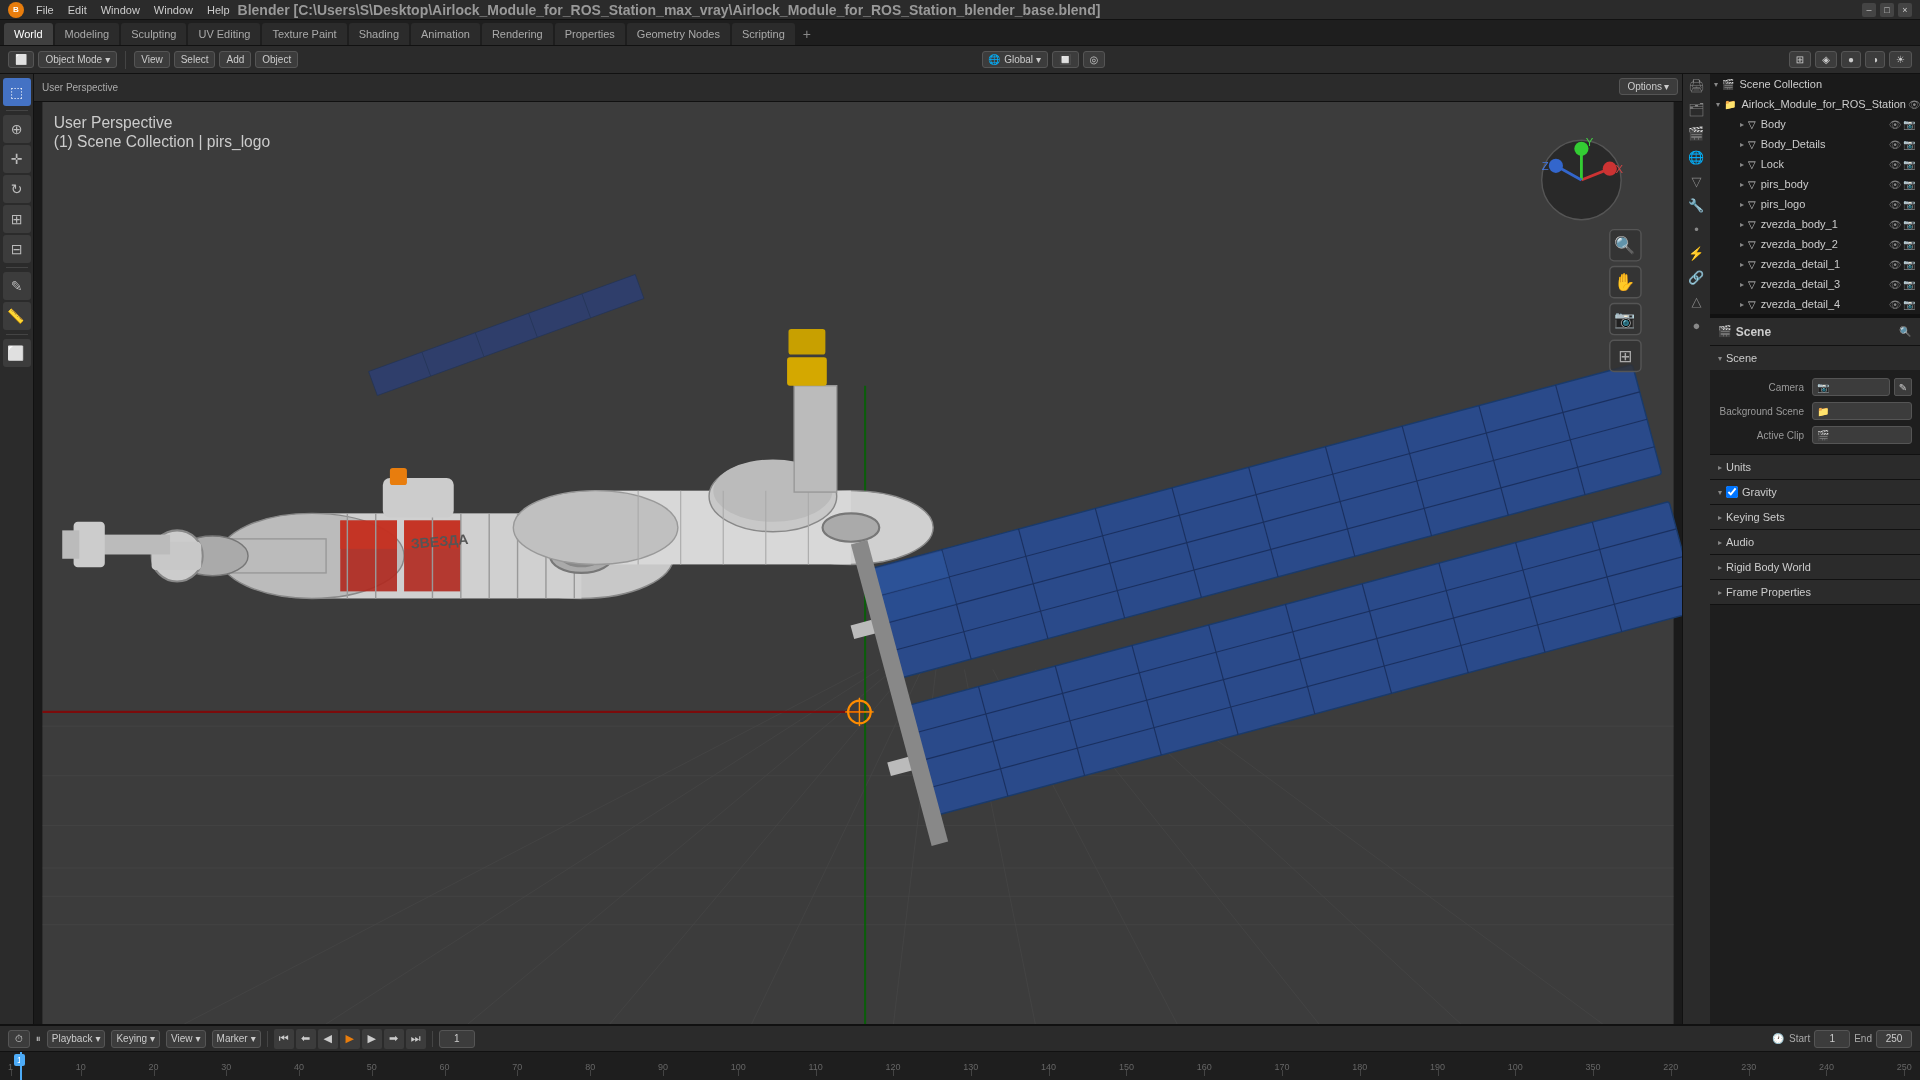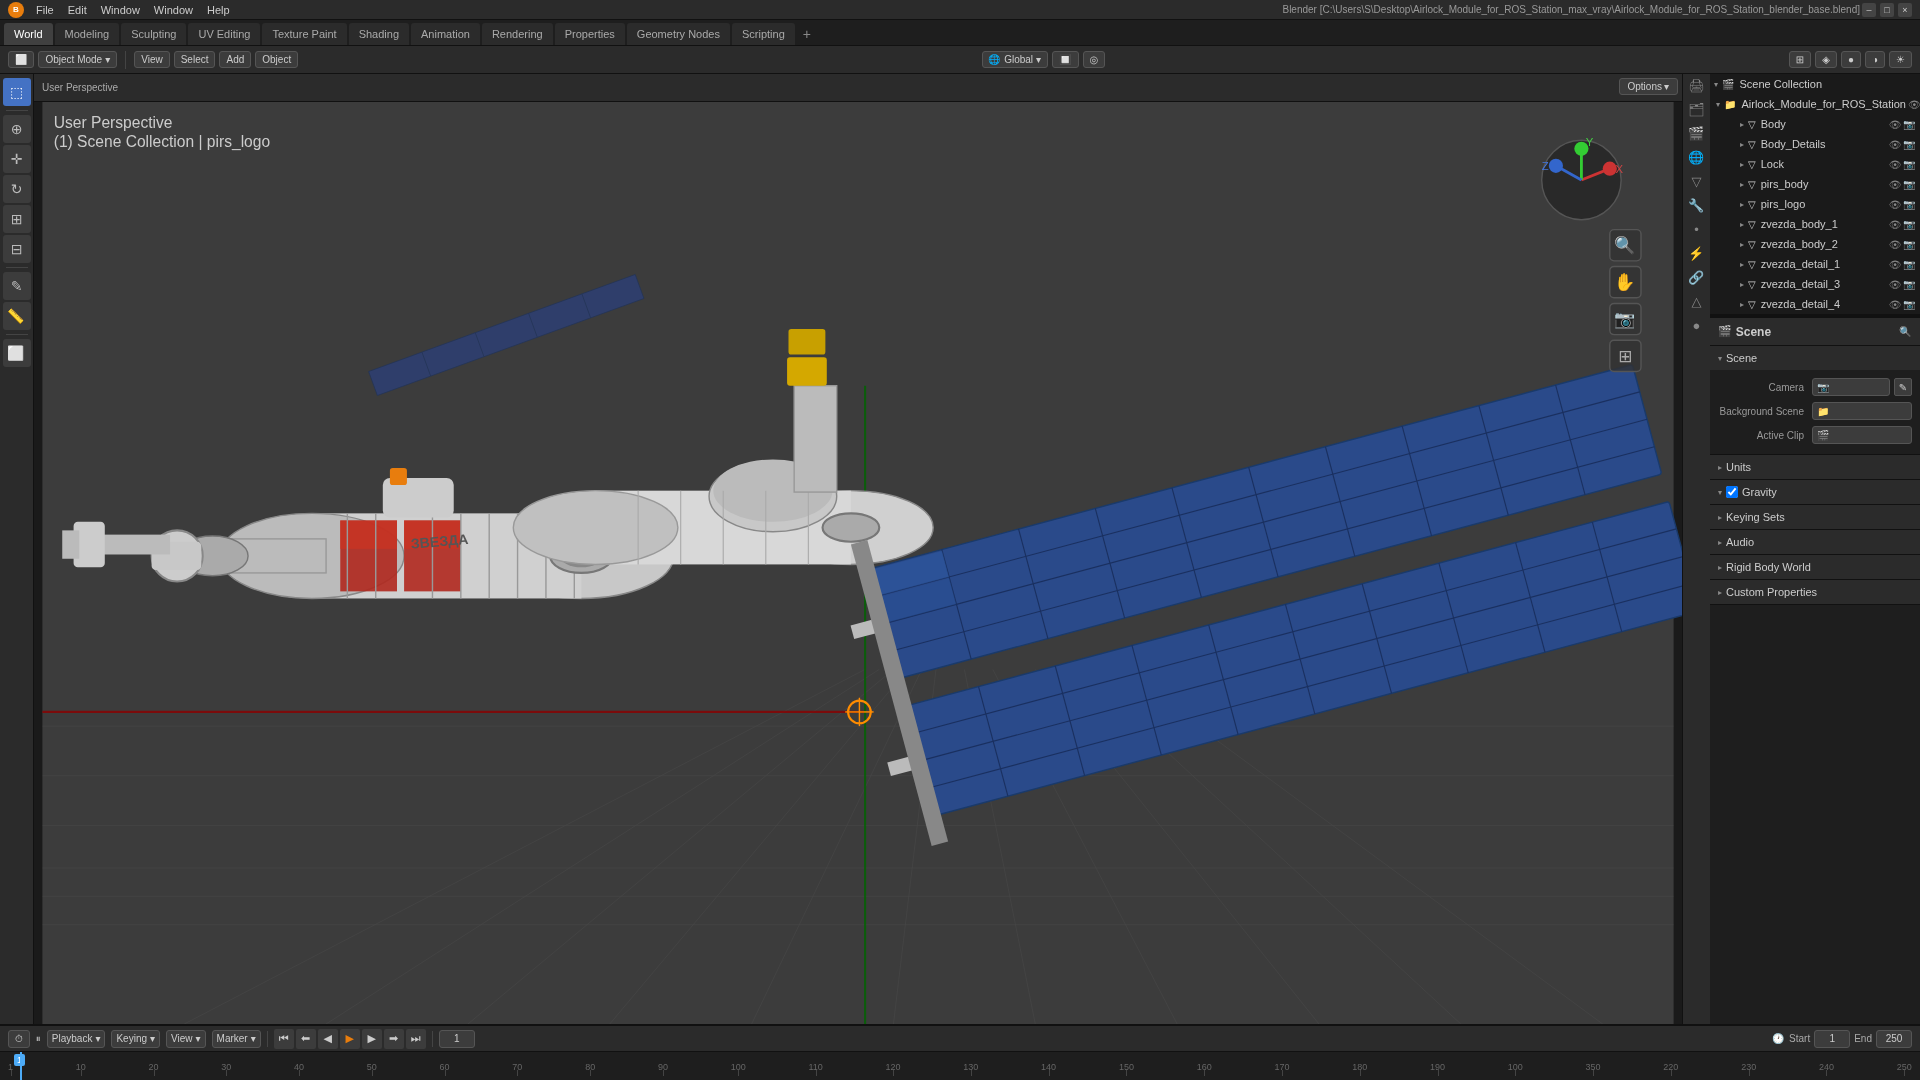--- a/index.html
+++ b/index.html
@@ -38,23 +38,24 @@
     .menu-item {
       padding: 0 6px;
       height: 20px;
       display: flex; align-items: center;
       cursor: pointer;
       color: #ccc;
       font-size: 11px;
     }
     .title-bar-center {
       flex: 1;
-      text-align: right;
-      font-size: 10px;
+      text-align: left;
+      font-size: 14px;
       color: #999;
+      font-weight: bold;
     }
     .window-controls {
       display: flex; gap: 4px;
     }
     .win-btn {
       width: 14px; height: 14px;
       border-radius: 2px;
       display: flex; align-items: center; justify-content: center;
       font-size: 9px; cursor: pointer;
       background: #444; color: #ccc;
@@ -752,21 +753,21 @@
   <div class="props-section">
     <div class="section-header">
       <span class="section-arrow">▸</span>
       <span>Rigid Body World</span>
     </div>
   </div>
 
   <div class="props-section">
     <div class="section-header">
       <span class="section-arrow">▸</span>
-      <span>Custom Properties</span>
+      <span>Frame Properties</span>
     </div>
   </div>
 </div>
 
 <div id="viewport-header">
   <span style="font-size:10px;color:#aaa;">User Perspective</span>
   <div class="options-btn">
     <span>Options</span>
     <span>▾</span>
   </div>

